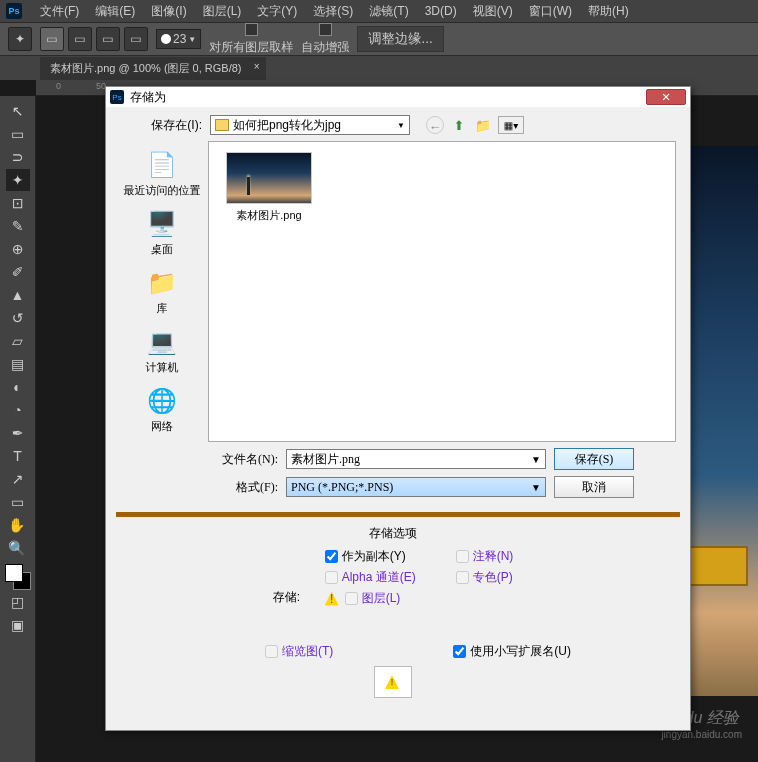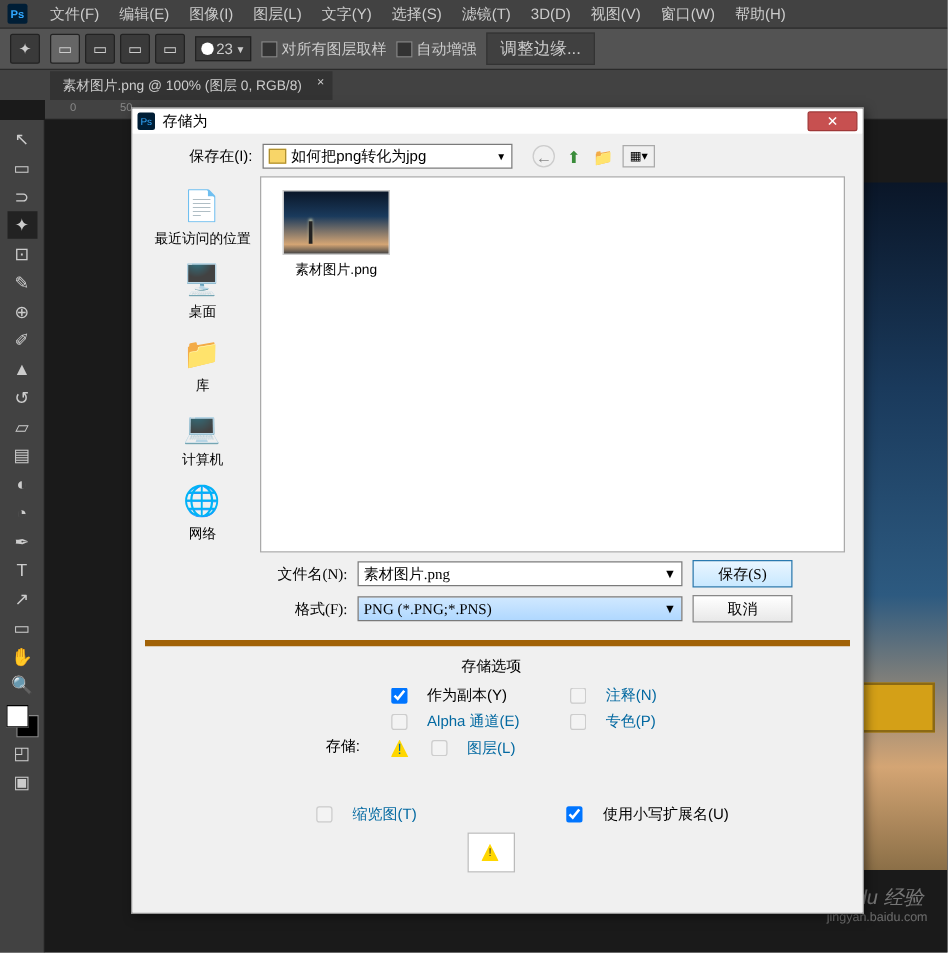--- a/index.html
+++ b/index.html
@@ -10,21 +10,21 @@
     .ps-logo { width: 16px; height: 16px; background: #001e36; border-radius: 2px; color: #31a8ff; font-size: 9px; font-weight: bold; display: flex; align-items: center; justify-content: center; margin-right: 8px; }
     .menu-item { padding: 2px 6px; cursor: pointer; }
     
     
     .optionsbar { height: 34px; background: #535353; border-top: 1px solid #2a2a2a; border-bottom: 1px solid #2a2a2a; display: flex; align-items: center; padding: 0 8px; gap: 8px; color: #ccc; }
     .opt-group { display: flex; align-items: center; gap: 4px; }
     .opt-icon { width: 24px; height: 24px; background: #3a3a3a; border: 1px solid #222; border-radius: 2px; display: inline-flex; align-items: center; justify-content: center; }
     .opt-icon.selected { background: #666; }
     .opt-dropdown { display: flex; align-items: center; background: #3a3a3a; border: 1px solid #222; padding: 2px 4px; gap: 2px; }
     .tiny-down { font-size: 8px; }
-    .chk { display: flex; align-items: center; gap: 3px; }
+    .chk { display: flex; align-items: center; gap: 3px; flex-direction: column; }
     .chkbox { width: 13px; height: 13px; border: 1px solid #888; background: #333; }
     .btn-edge { padding: 3px 10px; background: #404040; border: 1px solid #333; color: #ccc; }
     
     
     .tabbar { height: 24px; background: #424242; display: flex; align-items: flex-end; padding-left: 40px; }
     .doc-tab { background: #333; color: #ccc; padding: 4px 24px 4px 10px; font-size: 11px; position: relative; }
     .doc-tab .close { position: absolute; right: 6px; top: 4px; font-size: 10px; }
     
     
     .ruler-top { height: 16px; background: #424242; border-bottom: 1px solid #222; margin-left: 36px; position: relative; }
@@ -81,24 +81,24 @@
     .field-input .arrow { margin-left: auto; font-size: 10px; }
     .dlg-btn { width: 80px; height: 22px; border: 1px solid #888; background: linear-gradient(#fff,#e8e8e8); display: flex; align-items: center; justify-content: center; font-size: 12px; cursor: pointer; }
     .dlg-btn.save { border-color: #2a7ab0; background: linear-gradient(#eaf6ff,#c8e8ff); }
     
     .opts-panel { margin-top: 14px; border-top: 5px solid #a16207; padding: 8px 20px 8px 60px; display: flex; flex-direction: column; gap: 6px; align-items: center; }
     .opts-title { margin-left: -50px; font-size: 12px; }
     .opts-row { display: flex; align-items: flex-start; gap: 12px; }
     .opts-row .rlabel { width: 40px; margin-left: -50px; margin-top: 41px; }
     .opts-col { display: flex; flex-direction: column; gap: 4px; }
     .opts-cols { display: flex; gap: 40px; }
-    .ochk { display: flex; align-items: center; gap: 16px; }
+    .ochk { display: flex; align-items: center; gap: 4px; }
     .ochk input { width: 13px; height: 13px; }
     .ochk span { font-size: 12px; }
-    .ochk.gray span { color: #0369a1; }
+    .ochk.gray span { color: #6d28d9; }
     .warn-ico { display: inline-flex; width: 14px; height: 14px; background: #ffd700; clip-path: polygon(50% 0, 100% 100%, 0 100%); align-items: center; justify-content: center; font-size: 9px; color: #333; margin-right: 2px;}
     .opts-hr { height: 1px; background: #ccc; margin: 4px 0 4px -50px; }
     
     .info-box { border: 1px solid #bbb; background: #fff; padding: 8px 10px; display: flex; align-items: center; gap: 6px; margin-left: -50px; }
     
     .watermark { position: absolute; right: 16px; bottom: 22px; color: rgba(255,255,255,0.4); font-size: 16px; font-style: italic; }
     .watermark .sub { font-size: 10px; display: block; text-align: right; color: rgba(255,255,255,0.35); font-style: normal;}
   </style>
 </head>
 <body>

